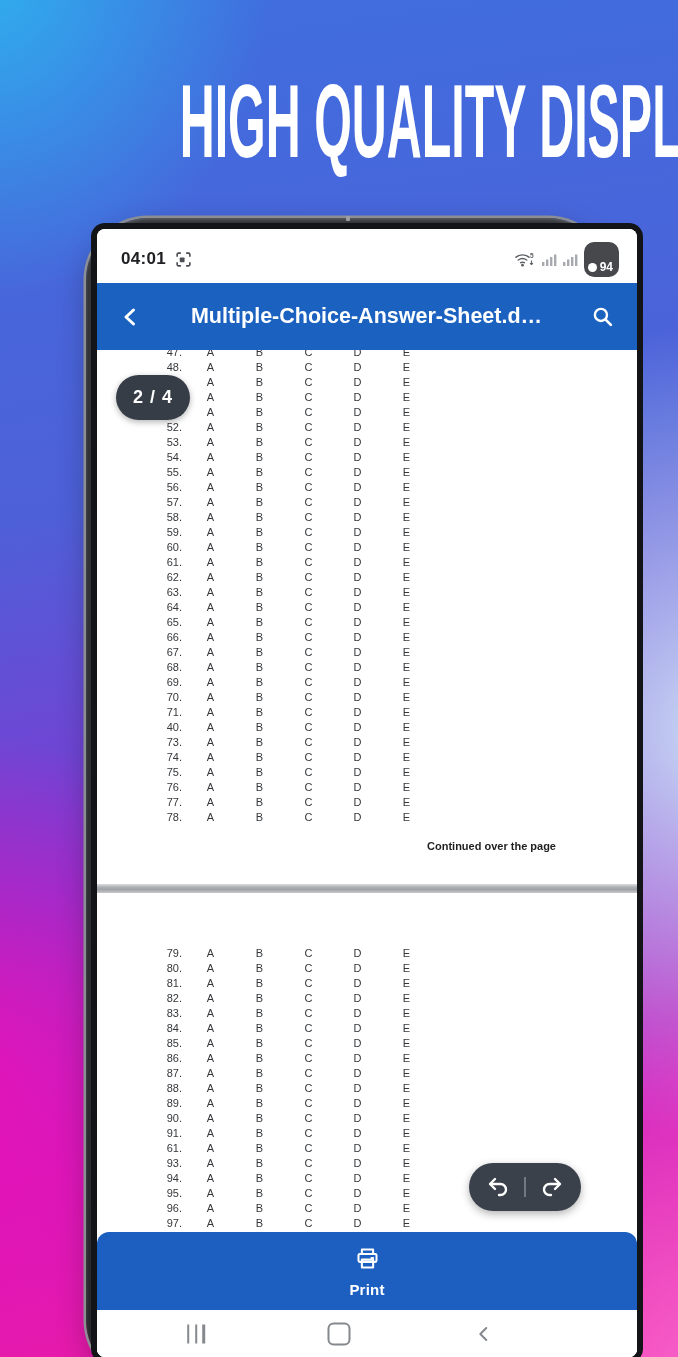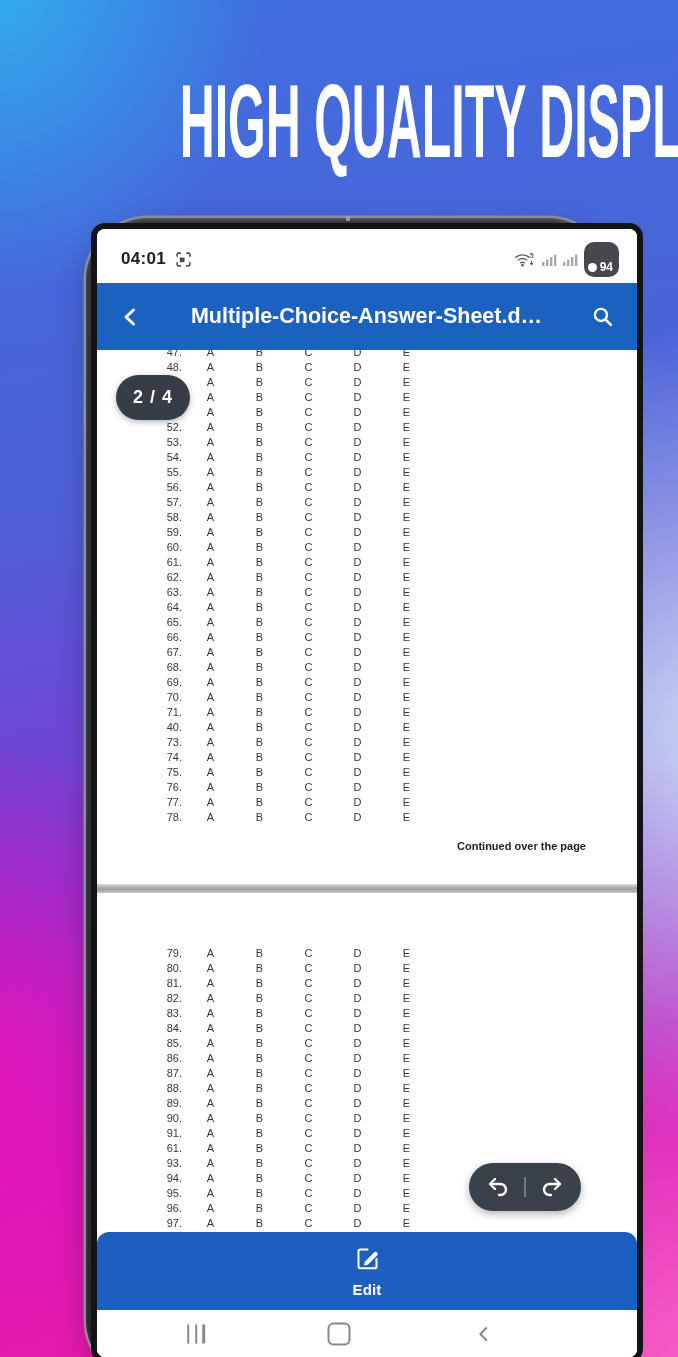--- a/index.html
+++ b/index.html
@@ -49,21 +49,21 @@
   .docview{position:absolute;top:121px;left:0;right:0;bottom:0;background:#fafbfc;}
   .page{position:absolute;left:0;right:0;background:#fff;overflow:hidden;}
   .page1{top:0;height:534px;}
   .separator{position:absolute;top:534px;left:0;right:0;height:9px;
     background:linear-gradient(180deg,#dcdde0 0%,#aeb1b4 35%,#9fa2a6 60%,#c6c8ca 100%);}
   .page2{top:543px;height:640px;box-sizing:border-box;padding-top:52px;}
   .page1 .rows{margin-top:-6px;}
   .row{display:flex;height:15px;align-items:center;font-size:11px;color:#35373a;}
   .row .num{width:85px;text-align:right;margin-right:4px;}
   .row .opt{width:49px;text-align:center;}
-  .note{margin-top:16px;text-align:right;padding-right:51px;font-size:11px;font-weight:700;color:#1f1f1f;}
+  .note{margin-top:16px;text-align:right;padding-right:81px;font-size:11px;font-weight:700;color:#1f1f1f;}
   
   .badge{position:absolute;left:19px;top:146px;width:74px;height:45px;border-radius:23px;background:#363d46;
     color:#fff;font-size:18px;font-weight:700;display:flex;align-items:center;justify-content:center;
     letter-spacing:1px;box-shadow:0 2px 6px rgba(0,0,0,.3);}
   
   .undoredo{position:absolute;left:372px;top:934px;width:112px;height:48px;border-radius:24px;background:#3a414b;
     display:flex;align-items:center;justify-content:center;gap:9px;box-shadow:0 3px 9px rgba(0,0,0,.3);}
   .ur-btn{display:flex;align-items:center;justify-content:center;width:34px;height:34px;}
   .ur-divider{width:1.5px;height:20px;background:#747981;}
   
@@ -596,25 +596,29 @@
                 <path d="M3.5 7h10a5.5 5.5 0 0 1 0 11h-1.5"></path>
               </g>
             </svg>
         </span>
       </div>
 
       <div class="toolbar">
         <div class="tb-item">
           <span>
             <svg width="27" height="27" viewBox="0 0 24 24">
-                <path d="M20 12.5V19a1.6 1.6 0 0 1-1.6 1.6H5.6A1.6 1.6 0 0 1 4 19V5.6A1.6 1.6 0 0 1 5.6 4H12" fill="none" stroke="#fff" stroke-width="1.8" stroke-linecap="round"></path>
-                <path d="M9.6 14.9l-.7 3.4 3.4-.7 8.2-8.2a1.9 1.9 0 0 0-2.7-2.7z" fill="#fff"></path>
+                <g fill="none" stroke="#fff" stroke-width="1.8" stroke-linecap="round" stroke-linejoin="round">
+                  <path d="M7 8V4h10v4"></path>
+                  <rect x="4" y="8" width="16" height="7" rx="1.2"></rect>
+                  <rect x="7" y="13" width="10" height="7"></rect>
+                  <line x1="15.5" y1="11.5" x2="17" y2="11.5"></line>
+                </g>
               </svg>
           </span>
-          <span class="tb-label">Edit</span>
+          <span class="tb-label">Print</span>
         </div>
       </div>
 
       <div class="navbar">
         <span class="nav-slot nav-recents">
           <span class="rec-bars">
               <i></i>
               <i></i>
               <i></i>
             </span>

